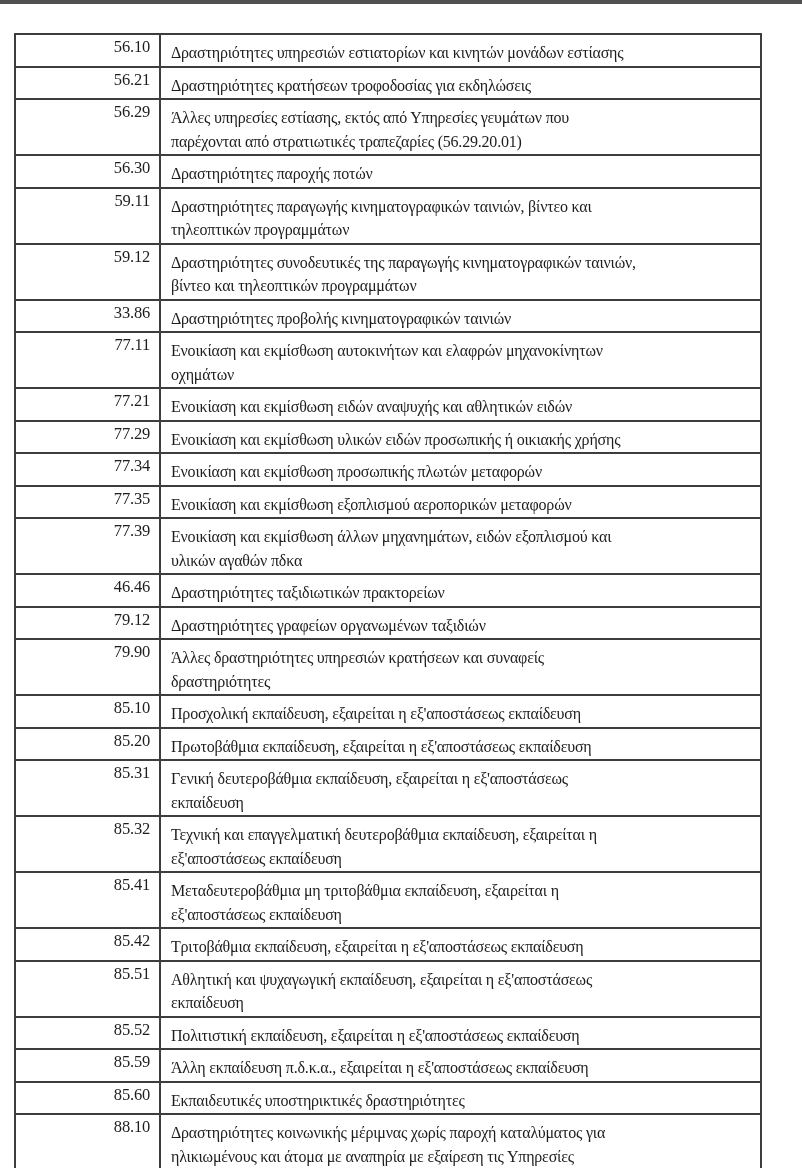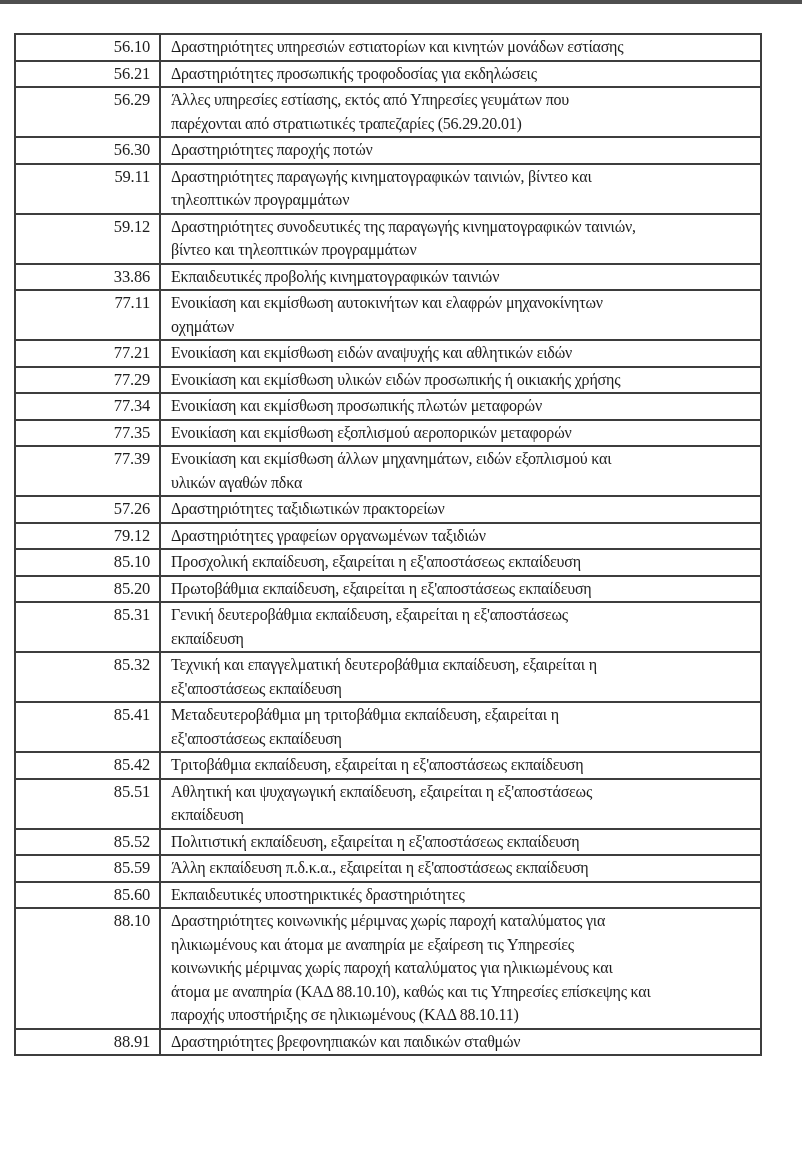--- a/index.html
+++ b/index.html
@@ -34,42 +34,42 @@
   }
   td.code-cell {
     width: 132px;
     text-align: right;
     padding: 0 9px 1px 2px;
     font-size: 16.5px;
     line-height: 23.5px;
     letter-spacing: -0.2px;
   }
   td.desc-cell {
-    padding: 0 3px 1px 10px;
+    padding: 6px 3px 1px 10px;
     font-size: 16px;
     line-height: 23.5px;
     letter-spacing: -0.2px;
     white-space: pre;
   }
 </style>
 </head>
 <body>
 
 <div class="canvas" style="background: rgb(255, 255, 255);">
   <div class="top-edge-bar"></div>
   <table class="kad-table">
     <tbody>
   <tr>
     <td class="code-cell">56.10</td>
     <td class="desc-cell">Δραστηριότητες υπηρεσιών εστιατορίων και κινητών μονάδων εστίασης</td>
   </tr>
 
   <tr>
     <td class="code-cell">56.21</td>
-    <td class="desc-cell">Δραστηριότητες προσωπικής τροφοδοσίας για εκδηλώσεις</td>
+    <td class="desc-cell">Δραστηριότητες κρατήσεων τροφοδοσίας για εκδηλώσεις</td>
   </tr>
 
   <tr>
     <td class="code-cell">56.29</td>
     <td class="desc-cell">Άλλες υπηρεσίες εστίασης, εκτός από Υπηρεσίες γευμάτων που
 παρέχονται από στρατιωτικές τραπεζαρίες (56.29.20.01)</td>
   </tr>
 
   <tr>
     <td class="code-cell">56.30</td>
@@ -84,21 +84,21 @@
 
   <tr>
     <td class="code-cell">59.12</td>
     <td class="desc-cell">Δραστηριότητες συνοδευτικές της παραγωγής κινηματογραφικών ταινιών,
 βίντεο και τηλεοπτικών προγραμμάτων</td>
   </tr>
 
 
   <tr>
     <td class="code-cell">33.86</td>
-    <td class="desc-cell">Εκπαιδευτικές προβολής κινηματογραφικών ταινιών</td>
+    <td class="desc-cell">Δραστηριότητες προβολής κινηματογραφικών ταινιών</td>
   </tr>
 
   <tr>
     <td class="code-cell">77.11</td>
     <td class="desc-cell">Ενοικίαση και εκμίσθωση αυτοκινήτων και ελαφρών μηχανοκίνητων
 οχημάτων</td>
   </tr>
 
   <tr>
     <td class="code-cell">77.21</td>
@@ -120,29 +120,34 @@
     <td class="desc-cell">Ενοικίαση και εκμίσθωση εξοπλισμού αεροπορικών μεταφορών</td>
   </tr>
 
   <tr>
     <td class="code-cell">77.39</td>
     <td class="desc-cell">Ενοικίαση και εκμίσθωση άλλων μηχανημάτων, ειδών εξοπλισμού και
 υλικών αγαθών πδκα</td>
   </tr>
 
   <tr>
-    <td class="code-cell">57.26</td>
+    <td class="code-cell">46.46</td>
     <td class="desc-cell">Δραστηριότητες ταξιδιωτικών πρακτορείων</td>
   </tr>
 
   <tr>
     <td class="code-cell">79.12</td>
     <td class="desc-cell">Δραστηριότητες γραφείων οργανωμένων ταξιδιών</td>
   </tr>
 
+  <tr>
+    <td class="code-cell">79.90</td>
+    <td class="desc-cell">Άλλες δραστηριότητες υπηρεσιών κρατήσεων και συναφείς
+δραστηριότητες</td>
+  </tr>
 
 
   <tr>
     <td class="code-cell">85.10</td>
     <td class="desc-cell">Προσχολική εκπαίδευση, εξαιρείται η εξ'αποστάσεως εκπαίδευση</td>
   </tr>
 
   <tr>
     <td class="code-cell">85.20</td>
     <td class="desc-cell">Πρωτοβάθμια εκπαίδευση, εξαιρείται η εξ'αποστάσεως εκπαίδευση</td>

